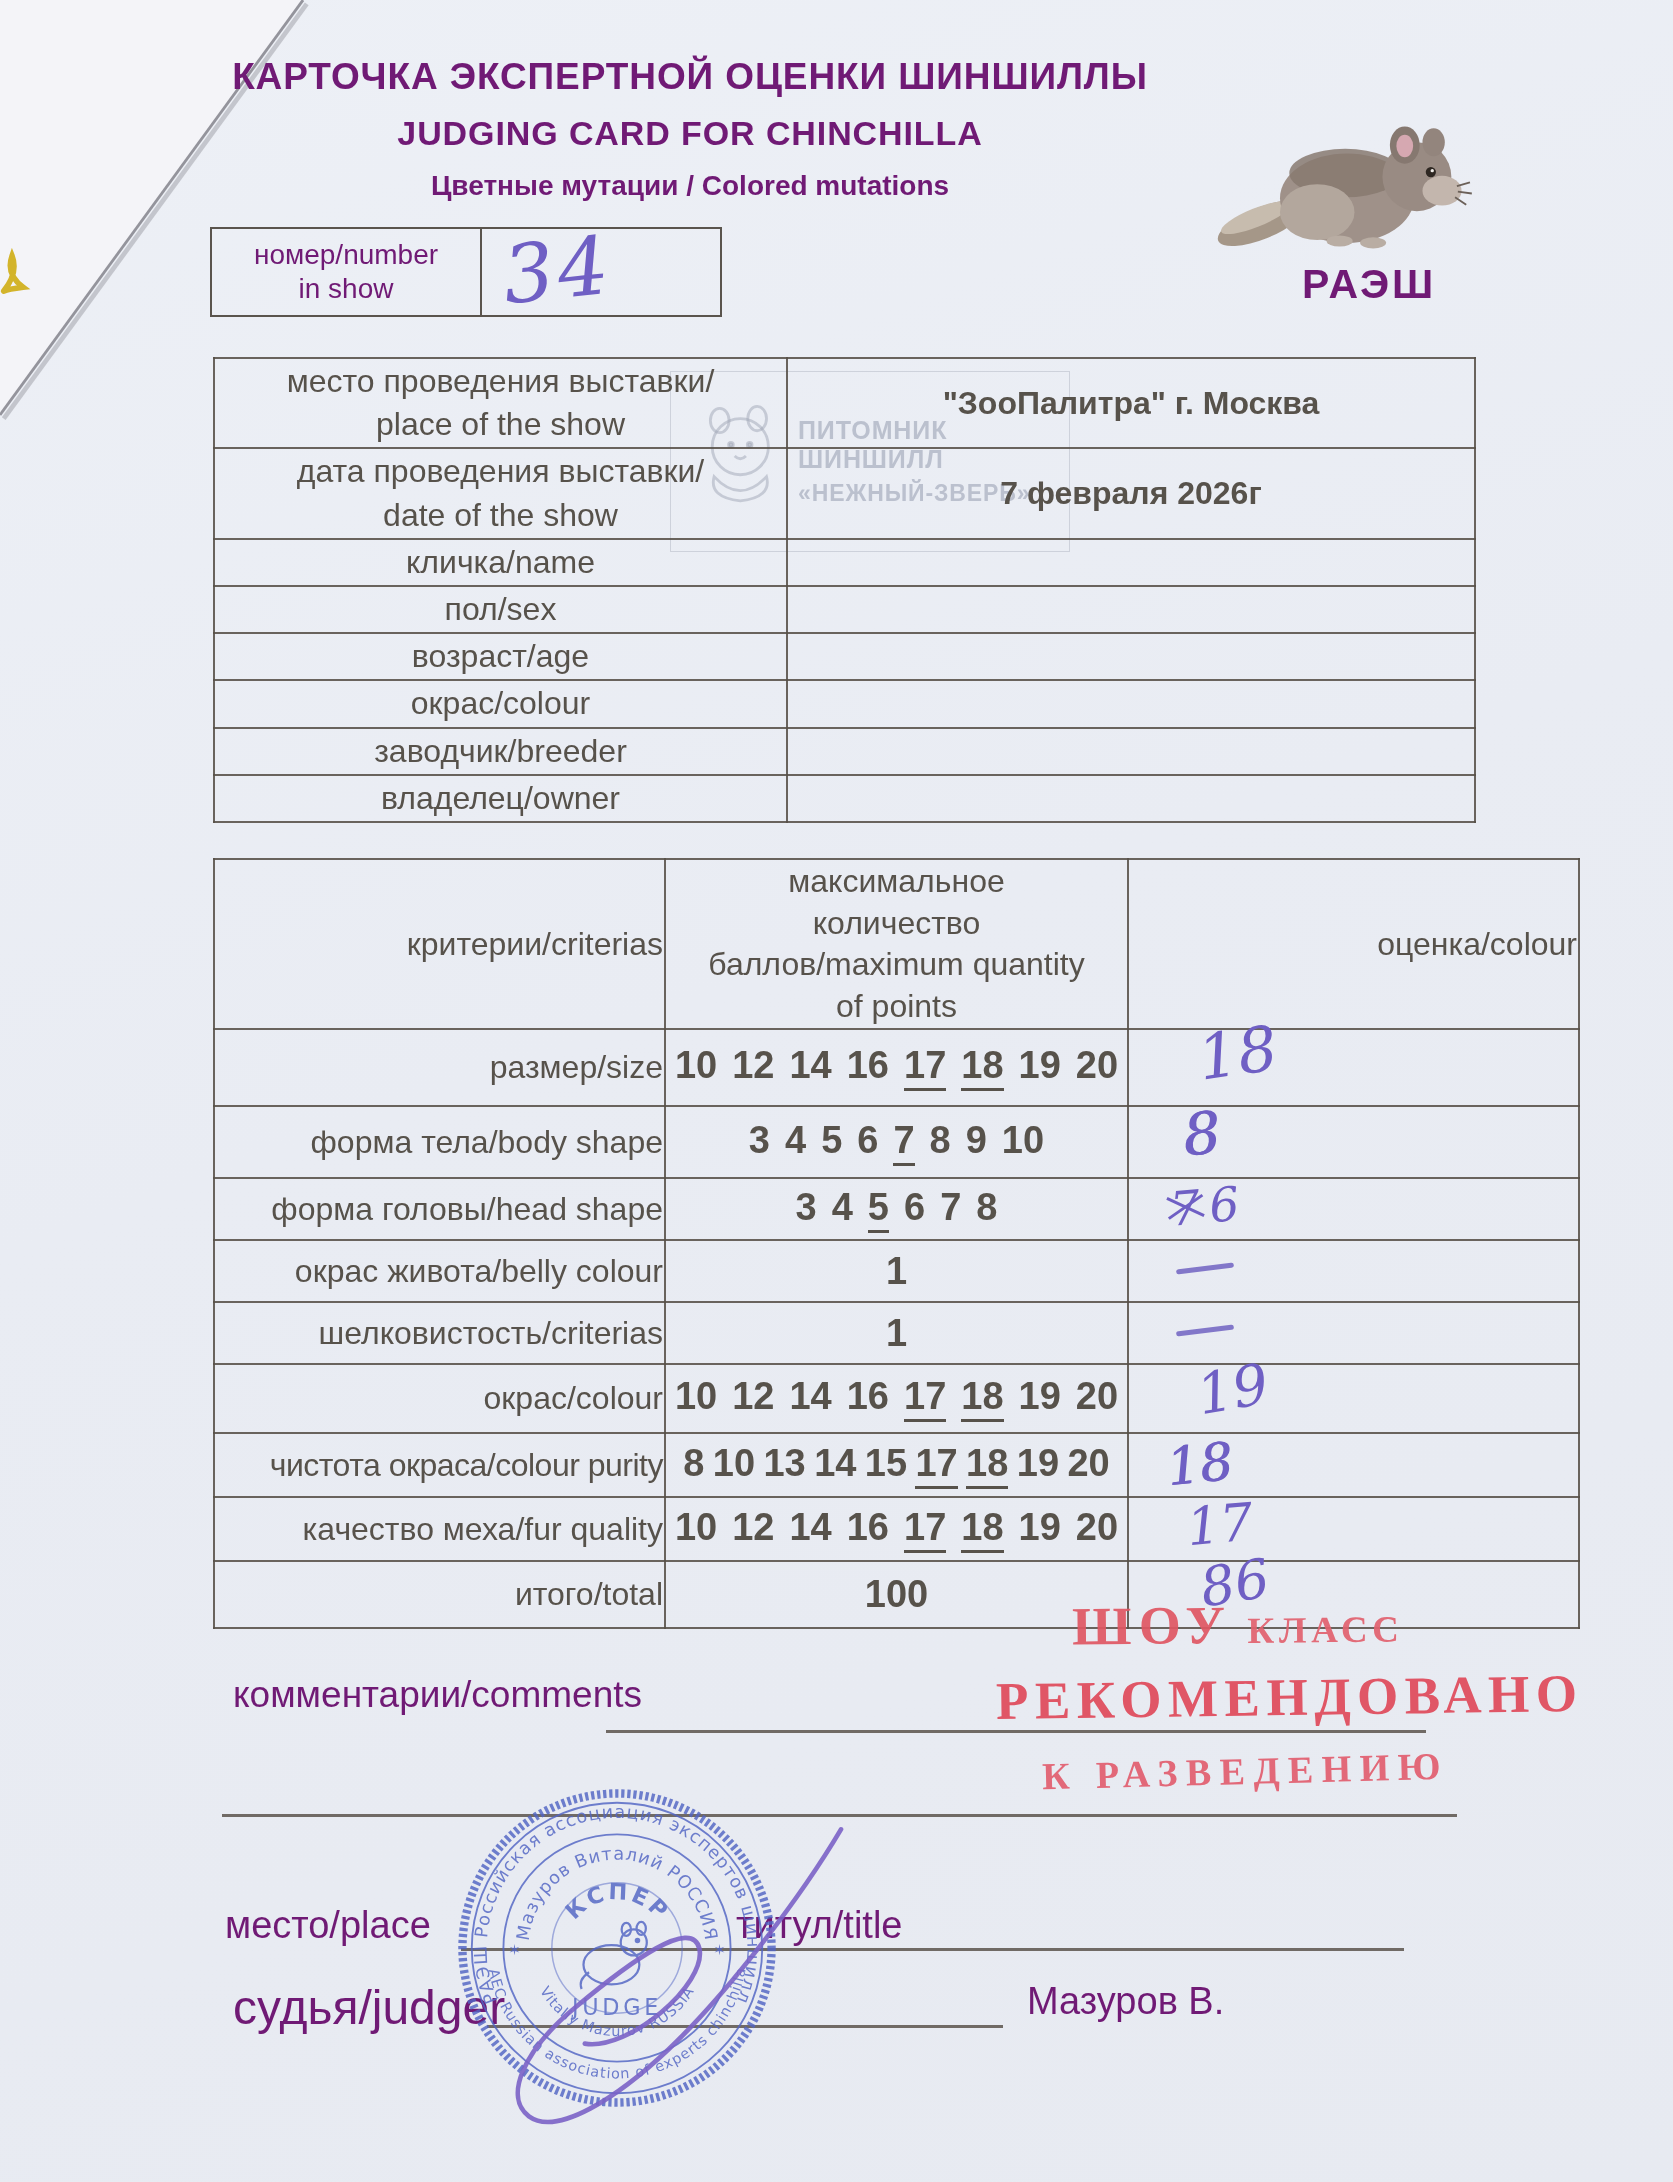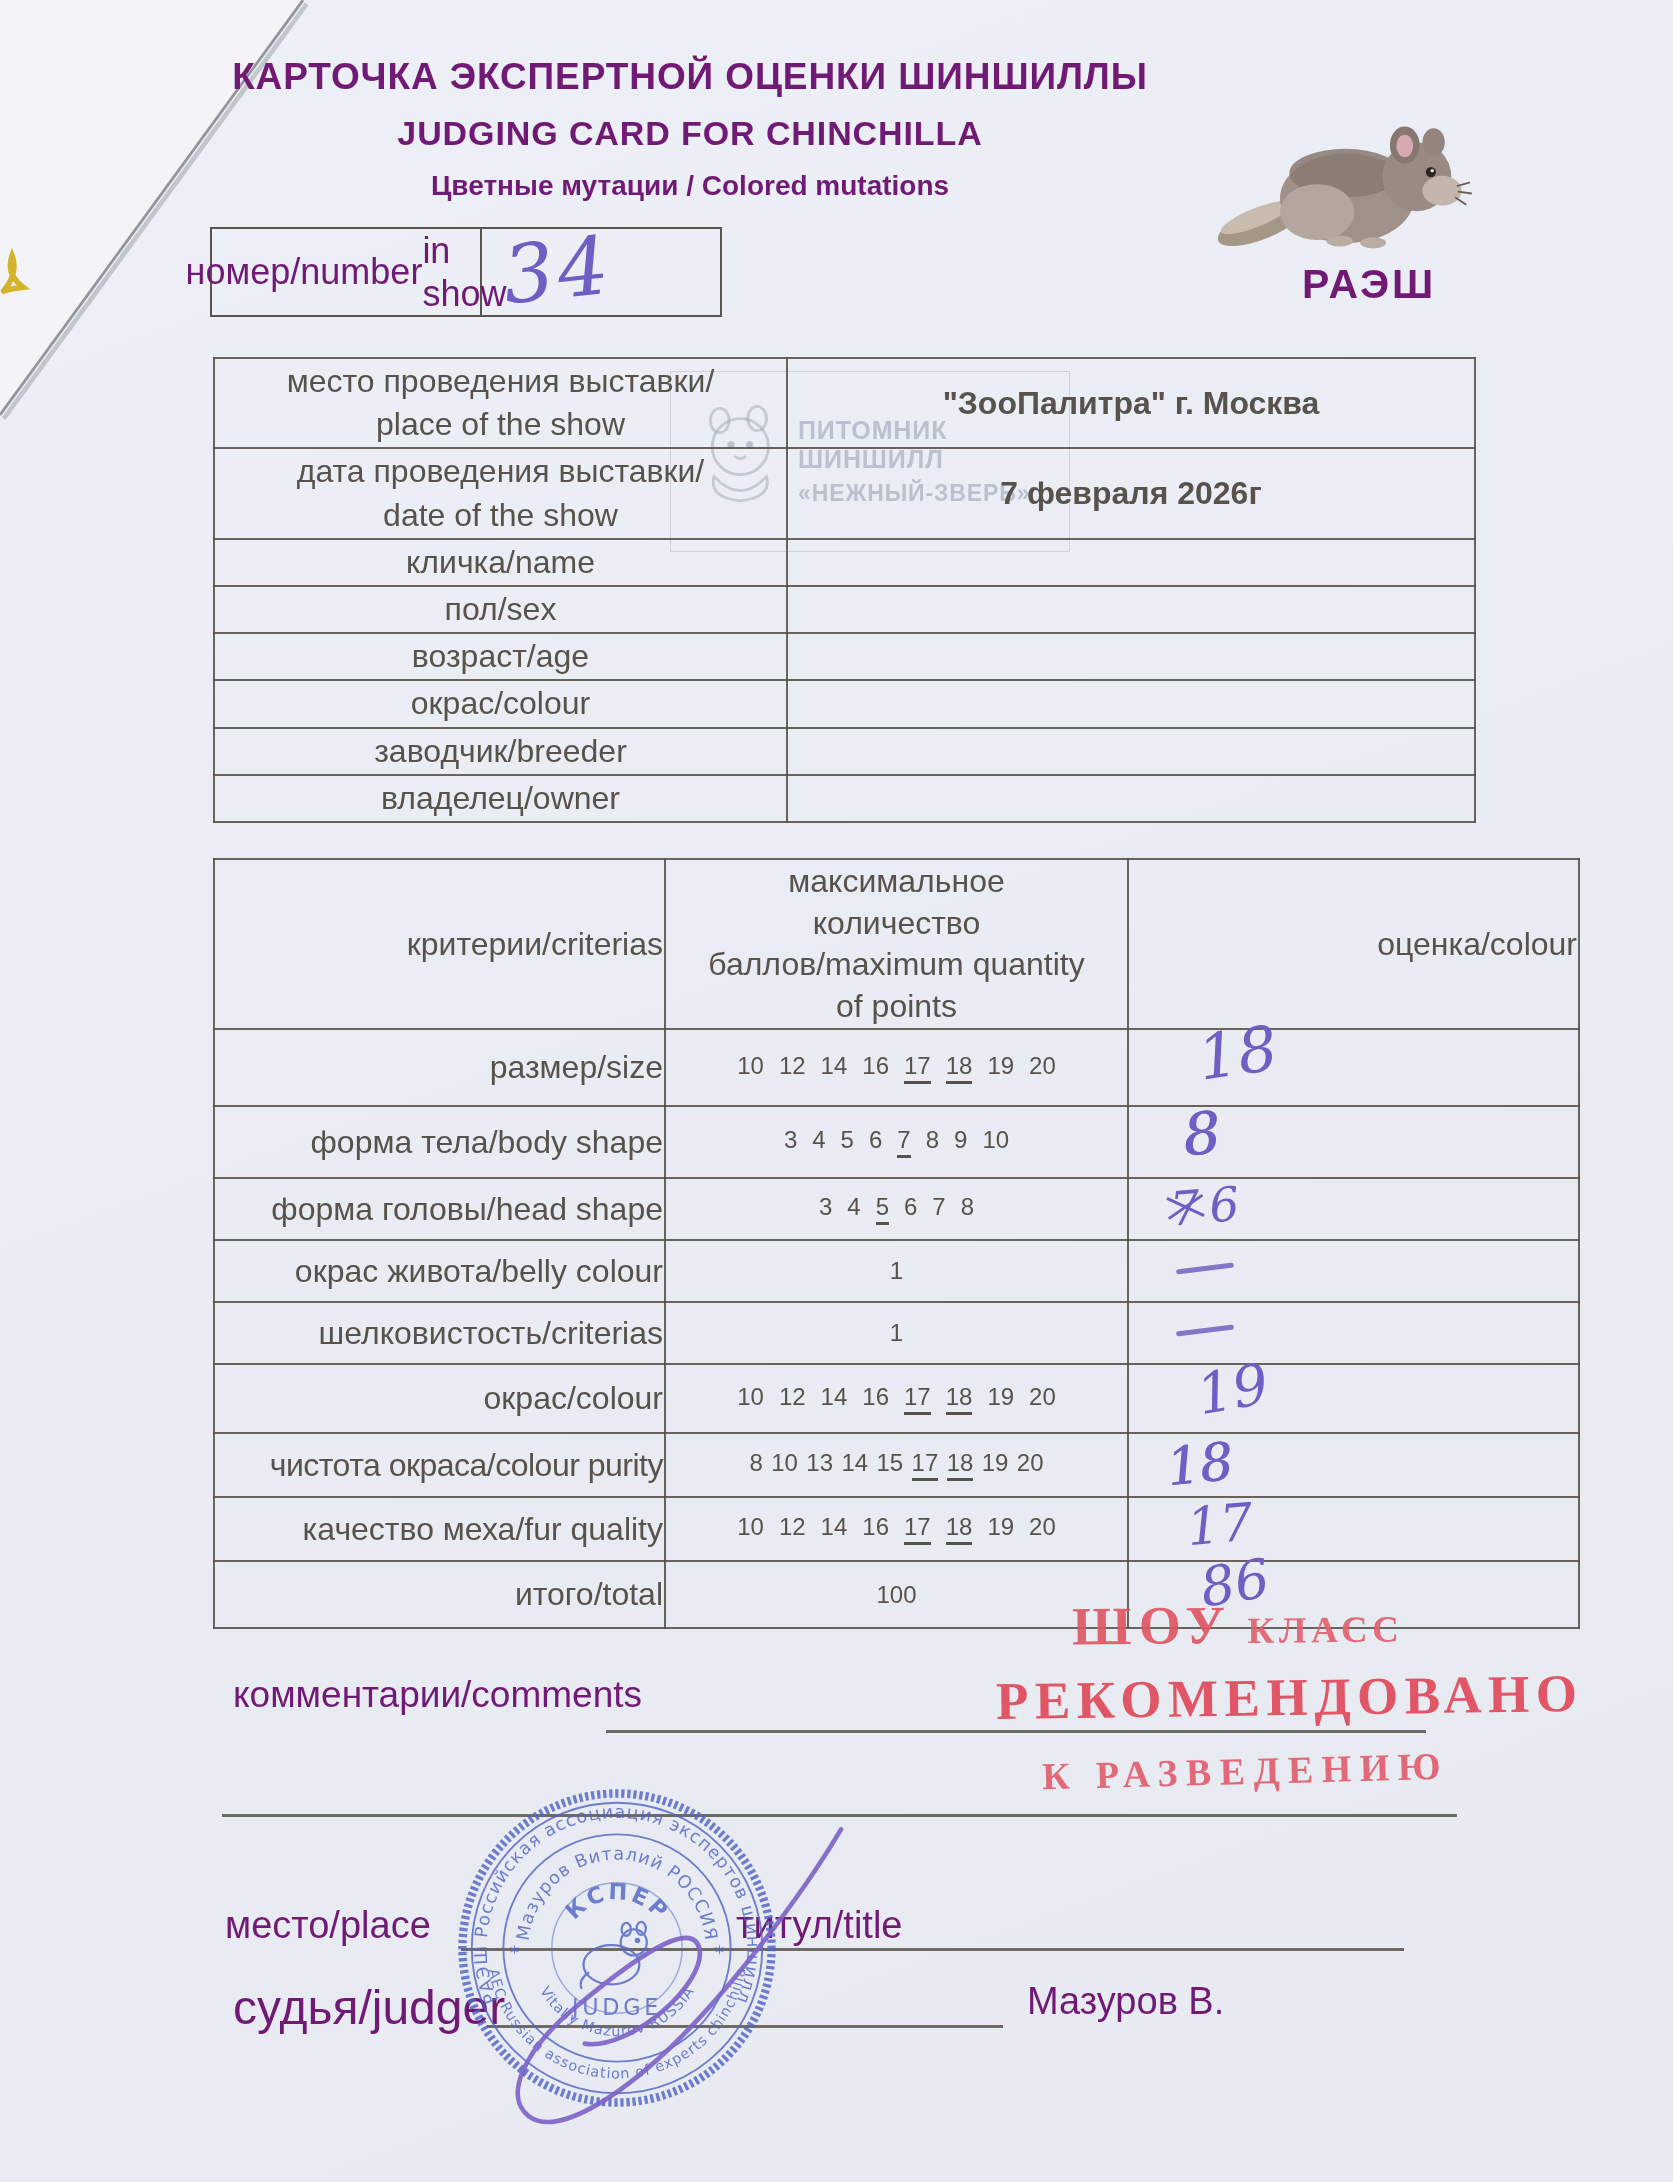--- a/index.html
+++ b/index.html
@@ -12,21 +12,21 @@
     background:#f4f4f8;clip-path:polygon(0 0,303px 0,0 415px);z-index:0;}
   #corner-edge{left:0;top:0;z-index:1;}
   #yellow-mark{left:0px;top:248px;z-index:2;}
   
   .print{color:#701a75;}
   #title-ru{left:168px;top:56px;width:1044px;text-align:center;font-size:37px;font-weight:bold;letter-spacing:0.9px;z-index:3;}
   #title-en{left:168px;top:114px;width:1044px;text-align:center;font-size:34px;font-weight:bold;letter-spacing:0.9px;z-index:3;}
   #subtitle{left:168px;top:170px;width:1044px;text-align:center;font-size:28px;font-weight:bold;z-index:3;}
   
   #number-box{left:210px;top:227px;width:508px;height:86px;border:2.8px solid #5a544d;display:flex;z-index:3;}
-  #number-box .lbl{width:268px;border-right:2.8px solid #5a544d;display:flex;justify-content:center;align-items:center;font-size:36px;line-height:1.2;}
+  #number-box .lbl{width:268px;border-right:2.8px solid #5a544d;display:flex;flex-direction:column;justify-content:center;align-items:center;font-size:28px;line-height:1.2;}
   #number-value{left:503px;top:224px;font-family:"DejaVu Serif",serif;font-style:italic;font-size:80px;color:#6f5fc4;transform:rotate(-6deg);letter-spacing:3.7px;z-index:4;}
   
   #logo{left:1207px;top:119px;z-index:3;}
   #org-abbr{left:1257px;top:261px;width:224px;text-align:center;font-size:41px;font-weight:bold;letter-spacing:2.8px;z-index:3;}
   
   #watermark{left:670px;top:371px;width:390px;height:179px;border:1.9px solid rgba(140,146,162,.30);z-index:1;display:flex;align-items:center;padding-left:8px;}
   #watermark .wm-text{margin-left:119px;color:rgba(158,165,182,.62);font-weight:bold;}
   #watermark .wm-text .l1{font-size:25px;letter-spacing:0.9px;}
   #watermark .wm-text .l2{font-size:23px;letter-spacing:0.9px;margin-top:5.6px;}
   
@@ -35,21 +35,21 @@
   #info-table{left:213px;top:357px;width:1263px;z-index:2;background:transparent;}
   #info-table td{font-size:32px;color:#57524b;text-align:center;vertical-align:middle;}
   #info-table td.i-label{width:569px;white-space:pre-line;line-height:1.35;}
   #info-table td.i-value{font-weight:bold;}
   #info-table tr:nth-child(1) td{height:80px;}
   #info-table tr:nth-child(2) td{height:86px;}
   #info-table tr:nth-child(n+3) td{height:42px;}
   #score-table{left:213px;top:858px;width:1263px;z-index:2;}
   #score-table td{color:#57524b;vertical-align:middle;text-align:center;}
   #score-table .c-label{width:447px;font-size:32px;text-align:right;}
-  #score-table .c-points{width:459px;font-size:24px;font-weight:normal;}
+  #score-table .c-points{width:459px;font-size:38px;font-weight:bold;}
   #score-table .c-score{width:357px;text-align:left;padding-left:47px;}
   #score-table tr.hdr td{height:149px;font-size:32px;}
   #score-table tr.hdr .c-points{white-space:pre-line;font-weight:normal;line-height:1.3;}
   #score-table tr:not(.hdr) td{height:58px;}
   .pt{display:inline-block;margin:0 7.5px;}
   .pt.u{border-bottom:3.3px solid #57524b;padding-bottom:0.9px;}
   tr.tight .pt{margin:0 4.2px;}
   tr.tight .c-label{font-size:29px;letter-spacing:-0.5px;}
   
   .hw{display:inline-block;font-family:"DejaVu Serif",serif;font-style:italic;color:#6f5fc4;font-size:52px;}

